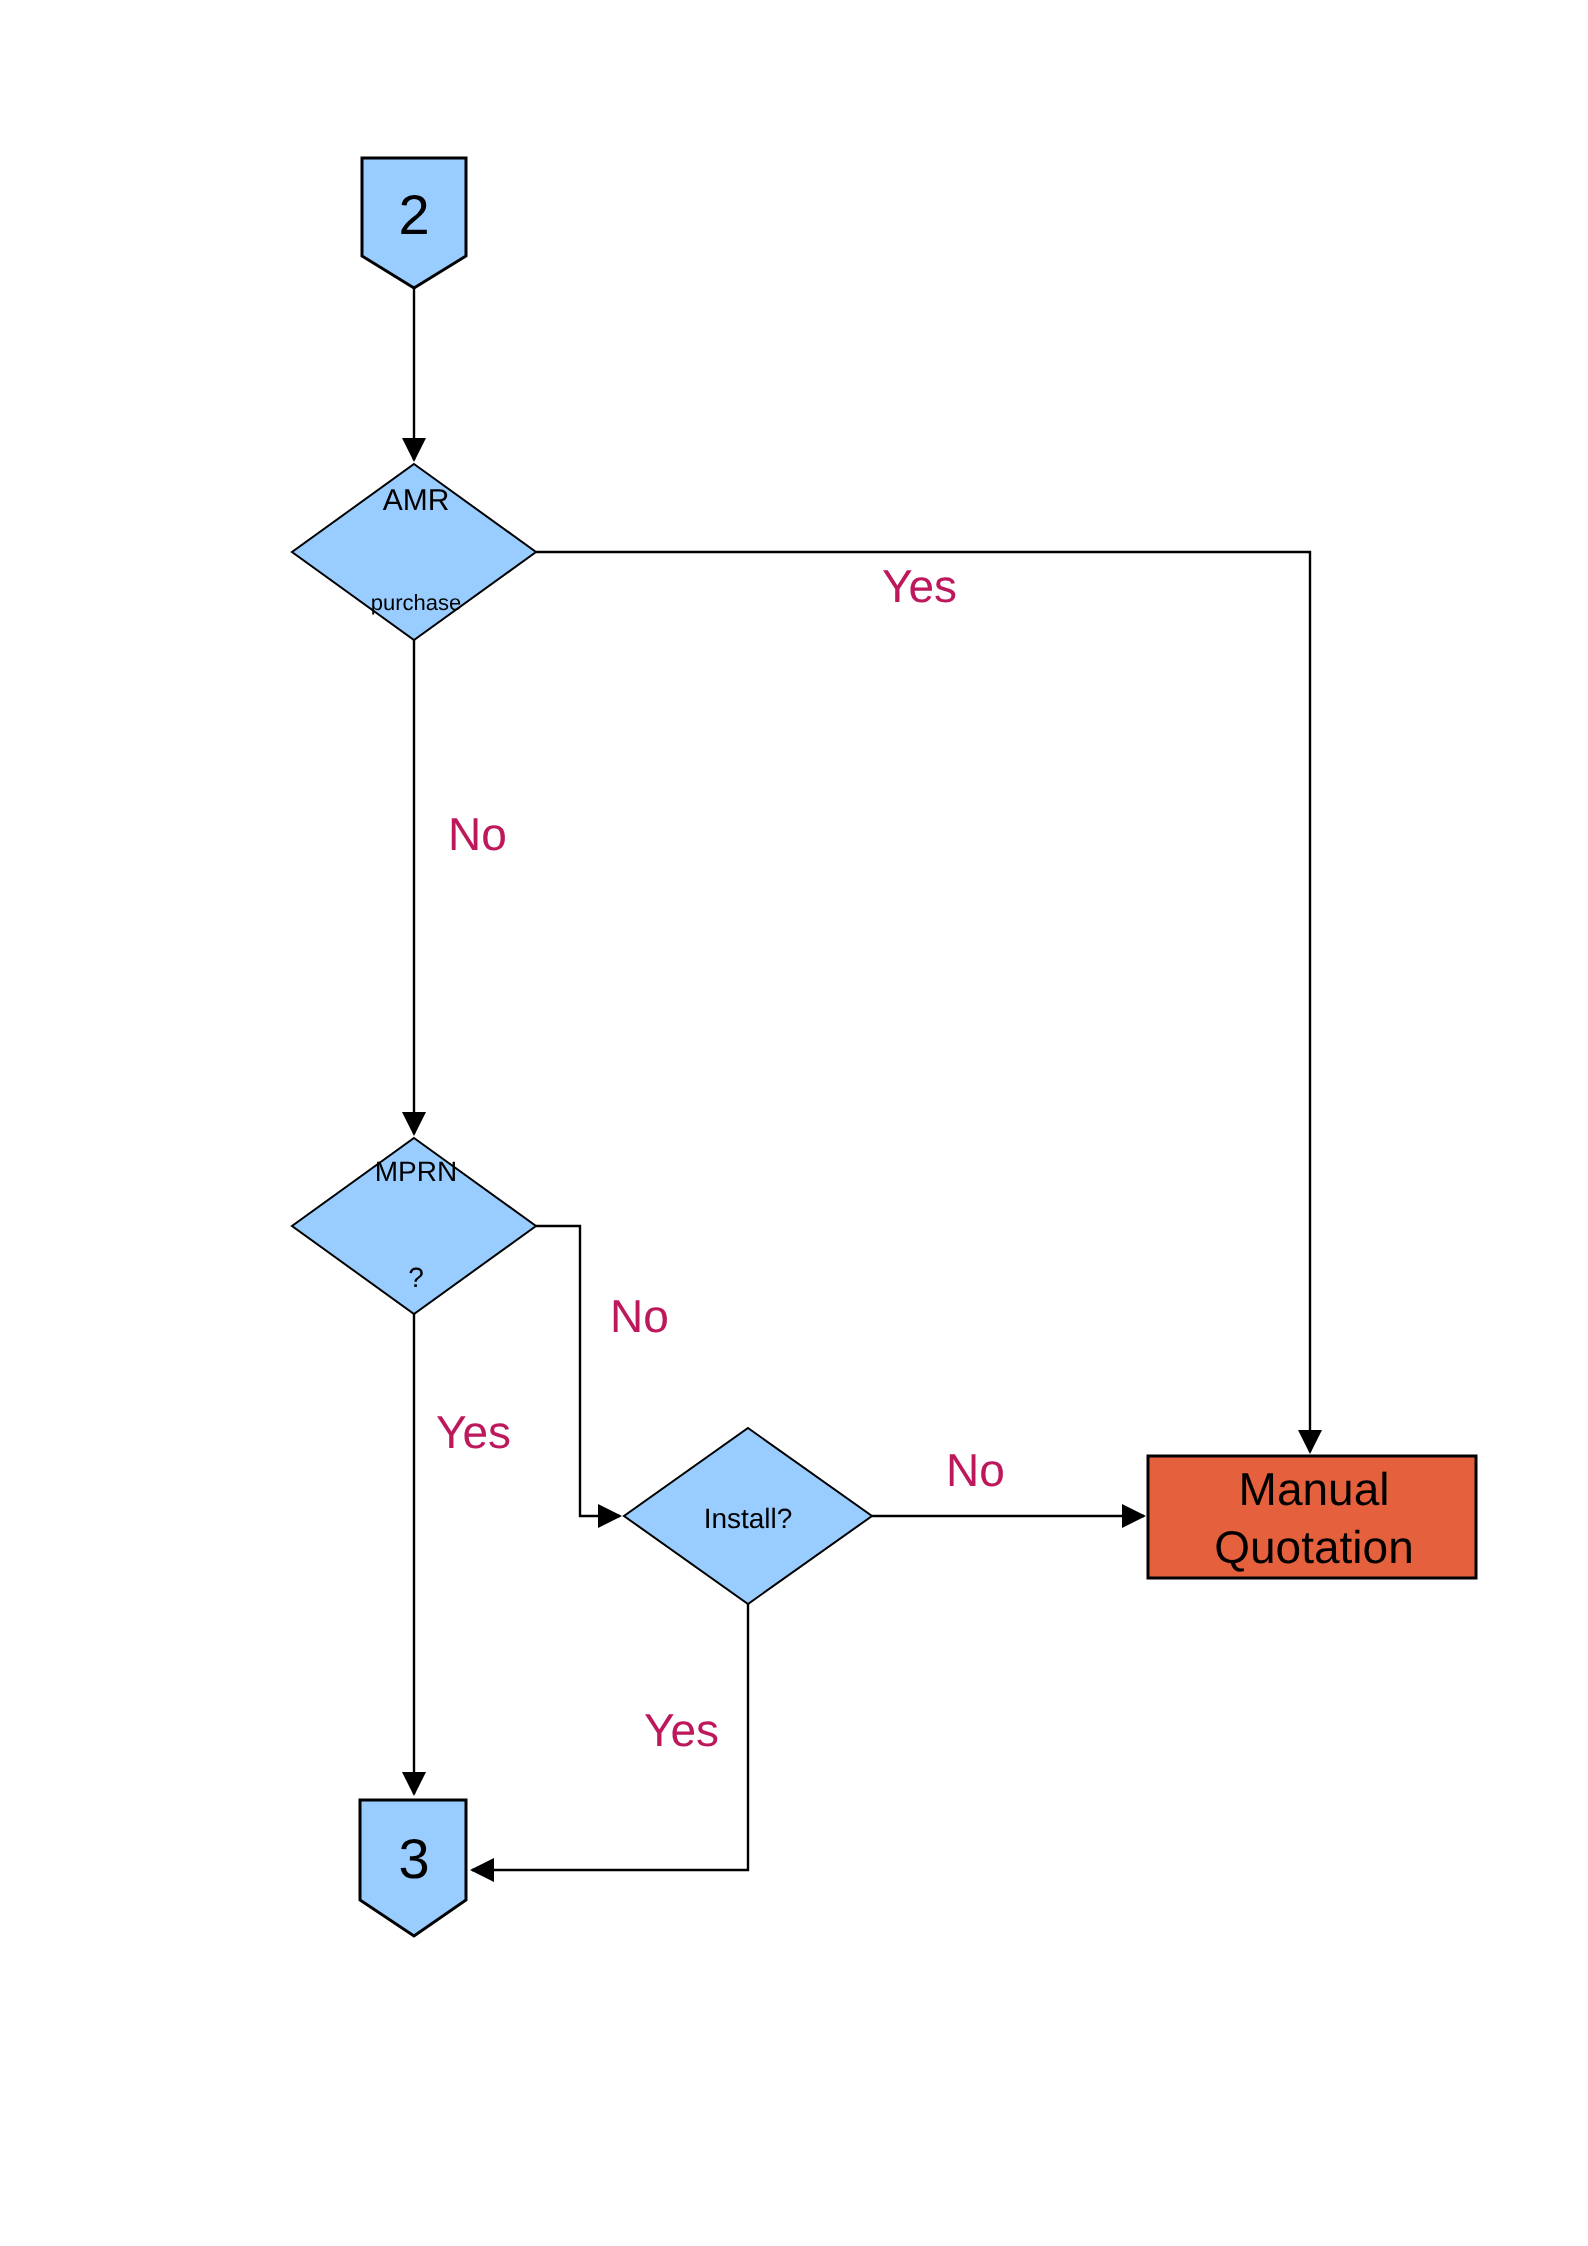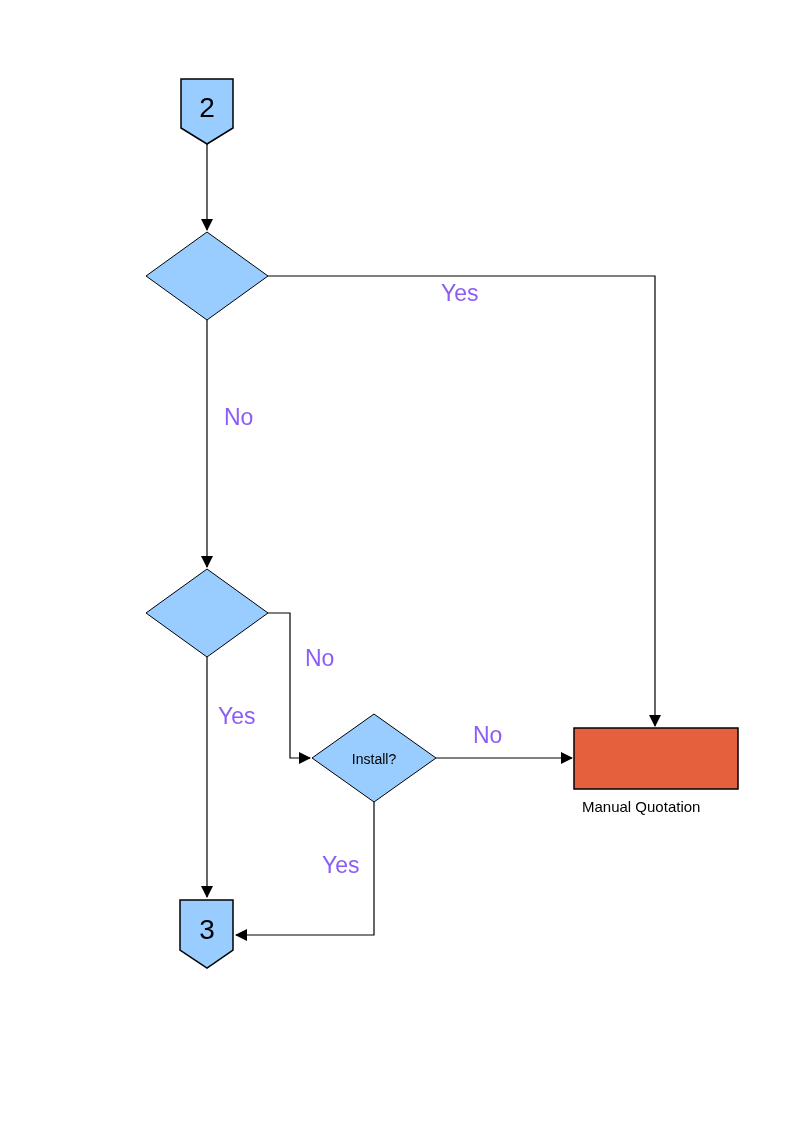--- a/index.html
+++ b/index.html
@@ -32,32 +32,32 @@
   .connector-num {
     font-size: 28px;
   }
   .amr-line1 { font-size: 15px; display: block; }
   .amr-line2 { font-size: 11px; display: block; }
   .mprn-line { font-size: 14px; display: block; }
   .install-line { font-size: 14px; text-align: center; }
   .mq-label {
     position: absolute;
     transform: translate(-50%, -50%);
+    text-align: center;
     width: 150px;
-    font-size: 15px;
+    font-size: 23px;
     line-height: 1.25;
     white-space: normal;
-    margin-top: 48px;
   }
   .edge-label {
     position: absolute;
     font-size: 23px;
     line-height: 1.1;
     white-space: pre;
-    color: #8b5cf6;
+    color: #be185d;
   }
 </style>
 </head>
 <body>
 
 <div class="canvas">
 
   <svg class="diagram-svg" width="794" height="1123" viewBox="0 0 794 1123">
     <defs>
       <marker id="arrow" viewBox="0 0 12 12" refX="11" refY="6" markerWidth="14" markerHeight="12" markerUnits="userSpaceOnUse" orient="auto">
@@ -87,21 +87,29 @@
 
     <polyline points="207,657 207,897" fill="none" stroke="#000000" stroke-width="1.2" marker-end="url(#arrow)"></polyline>
 
     <polyline points="436,758 572,758" fill="none" stroke="#000000" stroke-width="1.2" marker-end="url(#arrow)"></polyline>
 
     <polyline points="374,802 374,935 236,935" fill="none" stroke="#000000" stroke-width="1.2" marker-end="url(#arrow)"></polyline>
   </svg>
 
   <div class="node-label connector-num" style="left:207px; top:108px;">2</div>
 
+  <div class="node-label" style="left:208px; top:275px;">
+    <span class="amr-line1">AMR</span>
+    <span class="amr-line2">purchase</span>
+  </div>
 
+  <div class="node-label" style="left:208px; top:612px;">
+    <span class="mprn-line">MPRN</span>
+    <span class="mprn-line">?</span>
+  </div>
 
   <div class="node-label install-line" style="left:374px; top:759px;">Install?</div>
 
   <div class="mq-label" style="left:657px; top:759px;">Manual Quotation</div>
 
   <div class="node-label connector-num" style="left:207px; top:930px;">3</div>
 
   <div class="edge-label" style="left:441px; top:281px;">Yes</div>
 
   <div class="edge-label" style="left:224px; top:405px;">No</div>

